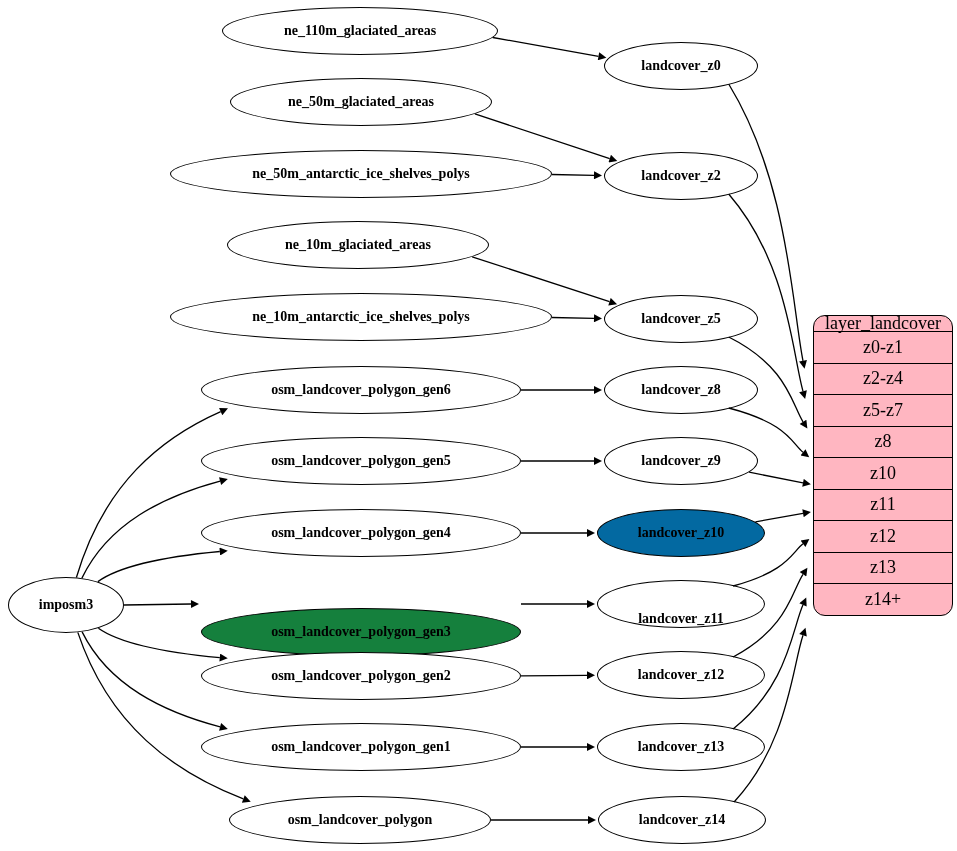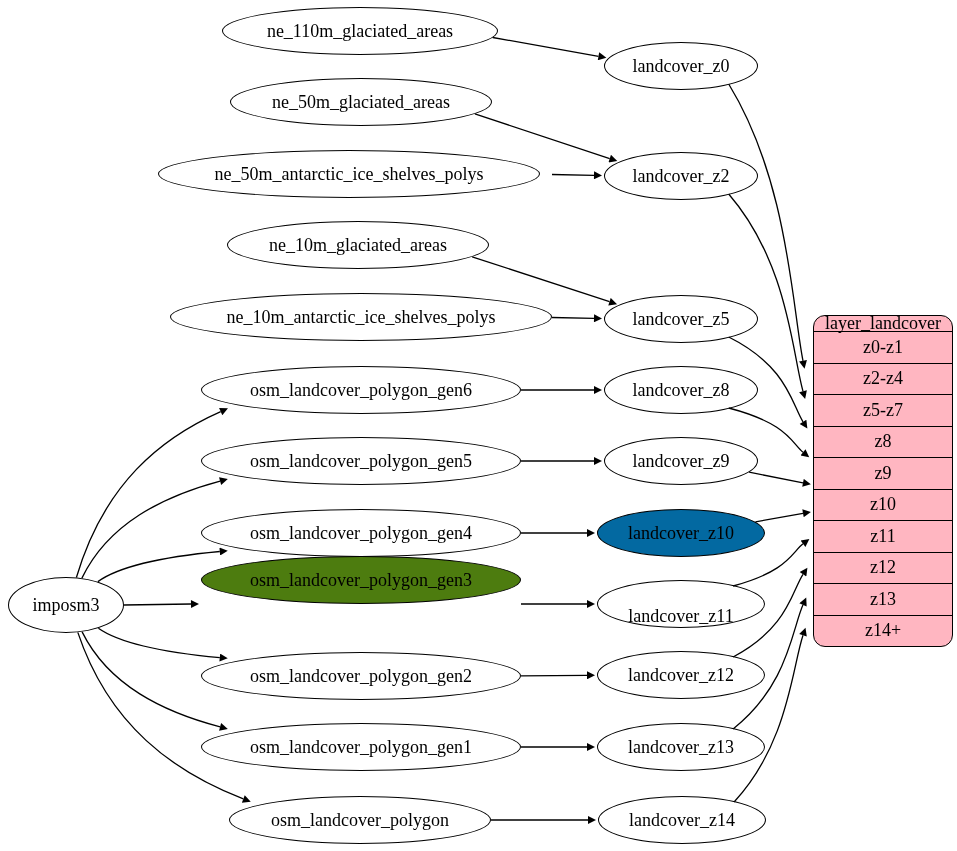--- a/index.html
+++ b/index.html
@@ -1,56 +1,56 @@
 <!DOCTYPE html>
 <html><head>
 <meta charset="utf-8">
 <style>
   html,body{margin:0;padding:0;background:#ffffff;}
   .canvas{position:relative;width:957px;height:851px;background:#ffffff;overflow:hidden;
           font-family:"Liberation Serif", serif;color:#000;}
   #edge-layer{position:absolute;left:0;top:0;width:957px;height:851px;z-index:3;pointer-events:none;}
   .node{position:absolute;border:1.3px solid #000;border-radius:50%;background:#fff;z-index:1;
-        display:flex;align-items:center;justify-content:center;font-size:18px;white-space:nowrap;
-        box-sizing:border-box;}
+        display:flex;align-items:center;justify-content:center;font-size:14px;white-space:nowrap;
+        box-sizing:border-box;font-weight:bold;}
   .ltable{position:absolute;z-index:2;border:1.6px solid #000;border-radius:12px;overflow:hidden;
           font-size:18px;box-sizing:border-box;}
   .thead,.trow{display:flex;align-items:center;justify-content:center;}
   .trow{border-top:1.2px solid #000;}
 </style>
 </head>
 <body>
 
 <div class="canvas">
   <div id="node-layer">
       <div class="node" style="left: 222px; top: 7px; width: 276px; height: 48px; background: rgb(255, 255, 255); border-color: rgb(0, 0, 0);">
         <span>ne_110m_glaciated_areas</span>
       </div>
       <div class="node" style="left: 230px; top: 78px; width: 262px; height: 48px; background: rgb(255, 255, 255); border-color: rgb(0, 0, 0);">
         <span>ne_50m_glaciated_areas</span>
       </div>
-      <div class="node" style="left: 158px; top: 150px; width: 382px; height: 48px; background: rgb(255, 255, 255); border-color: rgb(0, 0, 0);">
+      <div class="node" style="left: 170px; top: 150px; width: 382px; height: 48px; background: rgb(255, 255, 255); border-color: rgb(0, 0, 0);">
         <span>ne_50m_antarctic_ice_shelves_polys</span>
       </div>
       <div class="node" style="left: 227px; top: 221px; width: 262px; height: 48px; background: rgb(255, 255, 255); border-color: rgb(0, 0, 0);">
         <span>ne_10m_glaciated_areas</span>
       </div>
       <div class="node" style="left: 170px; top: 293px; width: 382px; height: 48px; background: rgb(255, 255, 255); border-color: rgb(0, 0, 0);">
         <span>ne_10m_antarctic_ice_shelves_polys</span>
       </div>
       <div class="node" style="left: 201px; top: 366px; width: 320px; height: 48px; background: rgb(255, 255, 255); border-color: rgb(0, 0, 0);">
         <span>osm_landcover_polygon_gen6</span>
       </div>
       <div class="node" style="left: 201px; top: 437px; width: 320px; height: 48px; background: rgb(255, 255, 255); border-color: rgb(0, 0, 0);">
         <span>osm_landcover_polygon_gen5</span>
       </div>
       <div class="node" style="left: 201px; top: 509px; width: 320px; height: 48px; background: rgb(255, 255, 255); border-color: rgb(0, 0, 0);">
         <span>osm_landcover_polygon_gen4</span>
       </div>
-      <div class="node" style="left: 201px; top: 556px; width: 320px; height: 48px; background: #4d7c0f; border-color: rgb(0, 0, 0);">
+      <div class="node" style="left: 201px; top: 608px; width: 320px; height: 48px; background: #15803d; border-color: rgb(0, 0, 0);">
         <span>osm_landcover_polygon_gen3</span>
       </div>
       <div class="node" style="left: 201px; top: 652px; width: 320px; height: 48px; background: rgb(255, 255, 255); border-color: rgb(0, 0, 0);">
         <span>osm_landcover_polygon_gen2</span>
       </div>
       <div class="node" style="left: 201px; top: 723px; width: 320px; height: 48px; background: rgb(255, 255, 255); border-color: rgb(0, 0, 0); text-align: right;">
         <span>osm_landcover_polygon_gen1</span>
       </div>
       <div class="node" style="left: 229px; top: 796px; width: 262px; height: 48px; background: rgb(255, 255, 255); border-color: rgb(0, 0, 0);">
         <span>osm_landcover_polygon</span>
@@ -101,23 +101,20 @@
         <div class="trow" style="height: 30.5px; align-items: center;">
           <span>z2-z4</span>
         </div>
         <div class="trow" style="height: 30.5px;">
           <span>z5-z7</span>
         </div>
         <div class="trow" style="height: 30.5px;">
           <span>z8</span>
         </div>
         <div class="trow" style="height: 30.5px;">
-          <span>z9</span>
-        </div>
-        <div class="trow" style="height: 30.5px;">
           <span>z10</span>
         </div>
         <div class="trow" style="height: 30.5px;">
           <span>z11</span>
         </div>
         <div class="trow" style="height: 30.5px;">
           <span>z12</span>
         </div>
         <div class="trow" style="height: 30.5px;">
           <span>z13</span>

